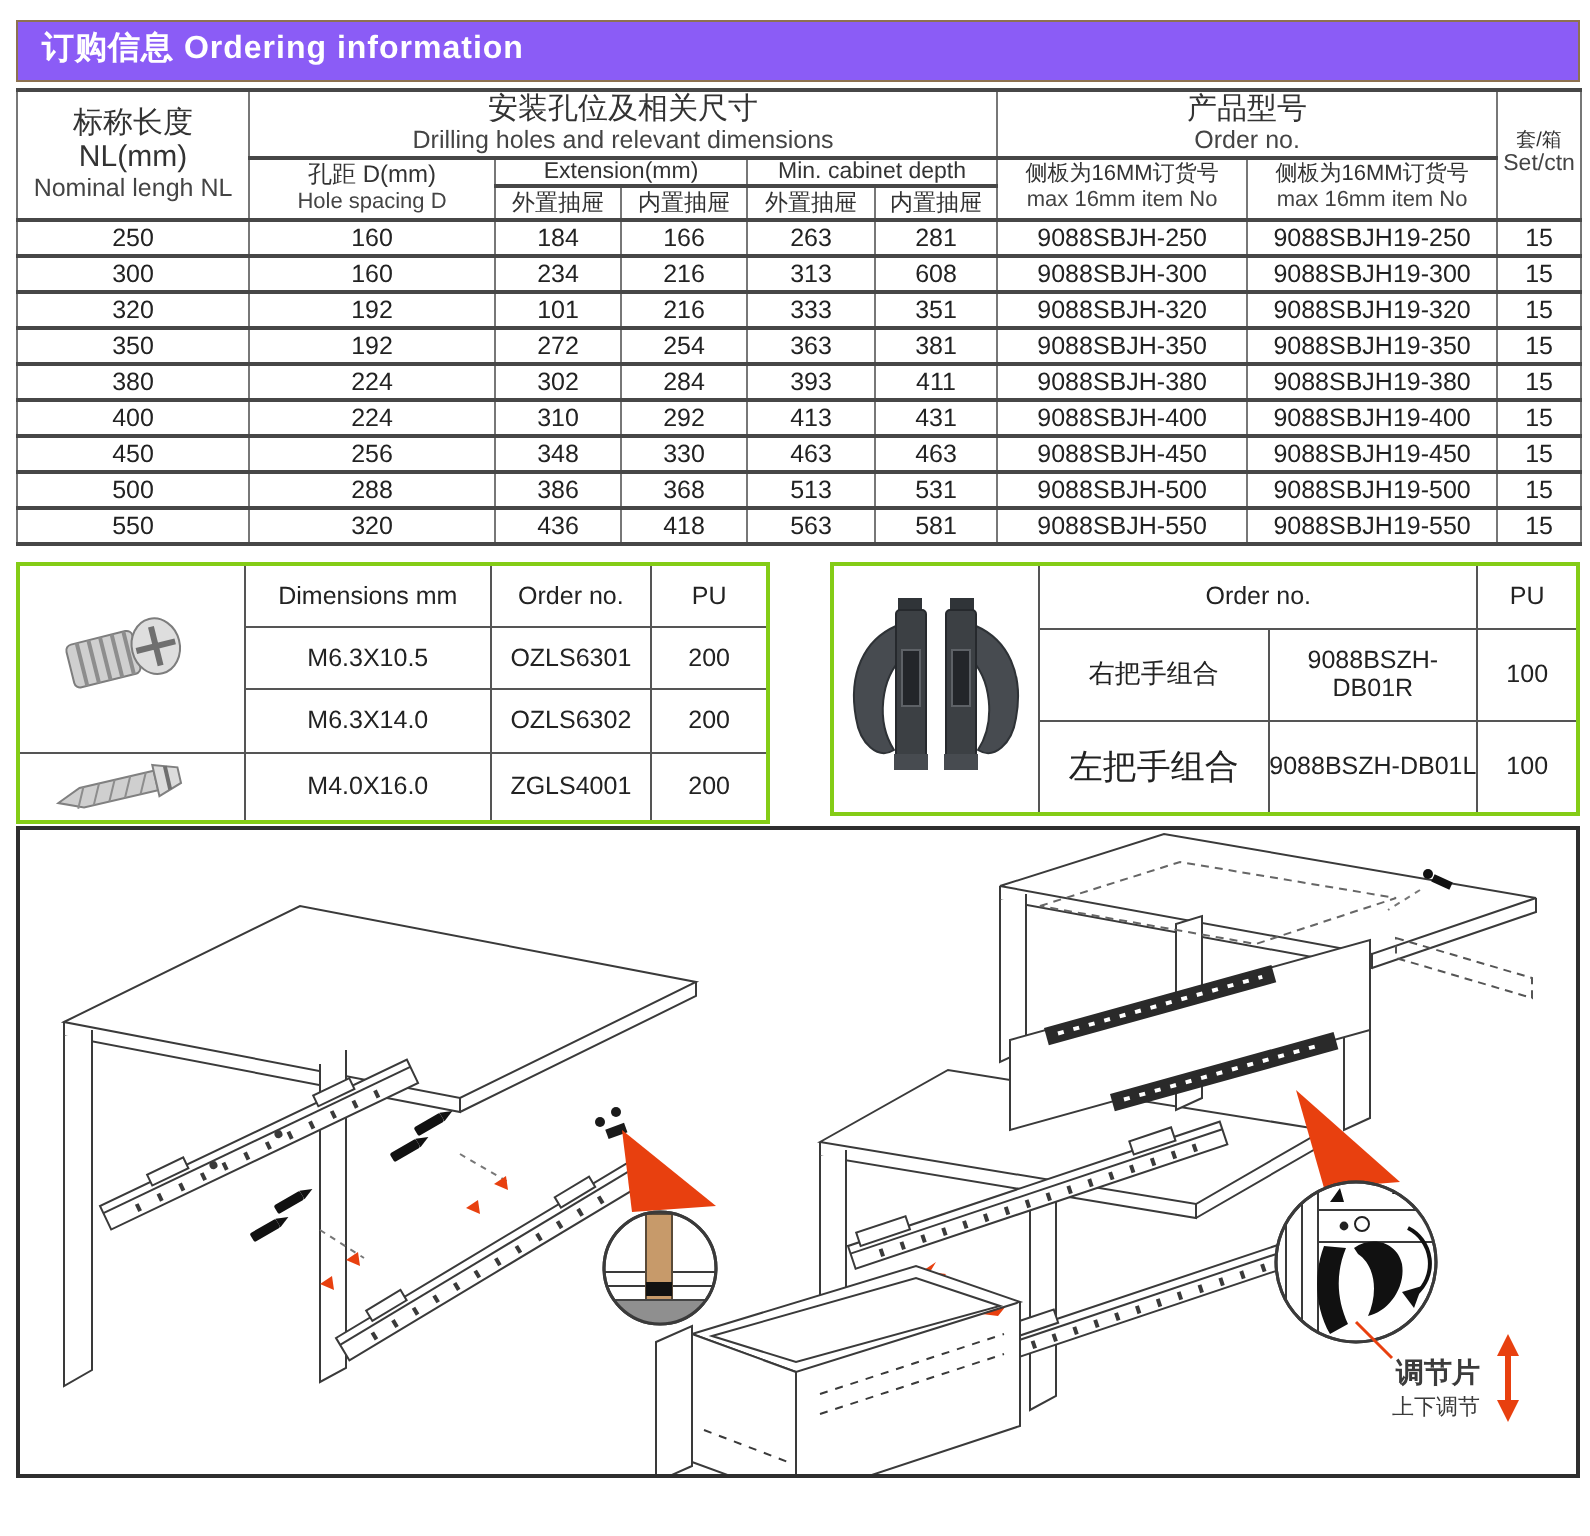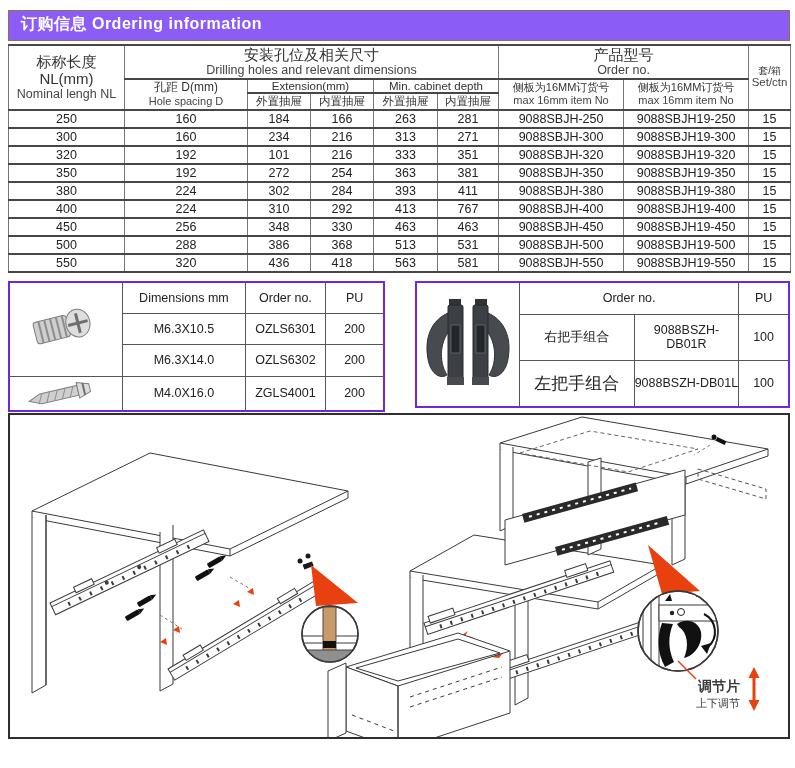--- a/index.html
+++ b/index.html
@@ -17,21 +17,21 @@
   .en{display:block;font-size:11.5px;color:#444;line-height:1.15;}
   .big .zh{font-size:15px;}.big .en{font-size:12.5px;}
   .small .zh{font-size:11px;}.small .en{font-size:11px;}
   .mid .zh{font-size:12px;}.mid .en{font-size:11px;}
   .sub{font-size:11.5px;color:#333;}
   
   .subrow{display:flex;margin-top:8px;align-items:flex-start;}
   .parts{border-collapse:collapse;}
   .parts th,.parts td{border:1px solid #555;text-align:center;vertical-align:middle;
     font-weight:normal;font-size:12.5px;color:#222;background:#fff;padding:0;}
-  .parts{border:2px solid #6d28d9;}
+  .parts{border:2px solid #84cc16;}
   .screws{width:377px;}
   .handles{width:375px;margin-left:30px;}
   .screws td,.screws th{height:30px;}
   .handles th{height:31px;}
   .handles td{height:45px;}
   .imgcell{background:#fff;}
   
   .asm-box{border:2px solid #2e2e2e;height:326px;box-sizing:border-box;margin-top:1px;background:#fff;}
   .bar2{margin-top:8px;}
   svg text{font-family:"Liberation Sans","DejaVu Sans",sans-serif;}
@@ -108,21 +108,21 @@
           <td>9088SBJH-250</td>
           <td>9088SBJH19-250</td>
           <td>15</td>
         </tr>
         <tr>
           <td>300</td>
           <td>160</td>
           <td>234</td>
           <td>216</td>
           <td>313</td>
-          <td>271</td>
+          <td>608</td>
           <td>9088SBJH-300</td>
           <td>9088SBJH19-300</td>
           <td>15</td>
         </tr>
         <tr>
           <td>320</td>
           <td>192</td>
           <td>101</td>
           <td>216</td>
           <td>333</td>
@@ -152,21 +152,21 @@
           <td>9088SBJH-380</td>
           <td>9088SBJH19-380</td>
           <td>15</td>
         </tr>
         <tr>
           <td>400</td>
           <td>224</td>
           <td>310</td>
           <td>292</td>
           <td>413</td>
-          <td>767</td>
+          <td>431</td>
           <td>9088SBJH-400</td>
           <td>9088SBJH19-400</td>
           <td>15</td>
         </tr>
         <tr>
           <td>450</td>
           <td>256</td>
           <td>348</td>
           <td>330</td>
           <td>463</td>

